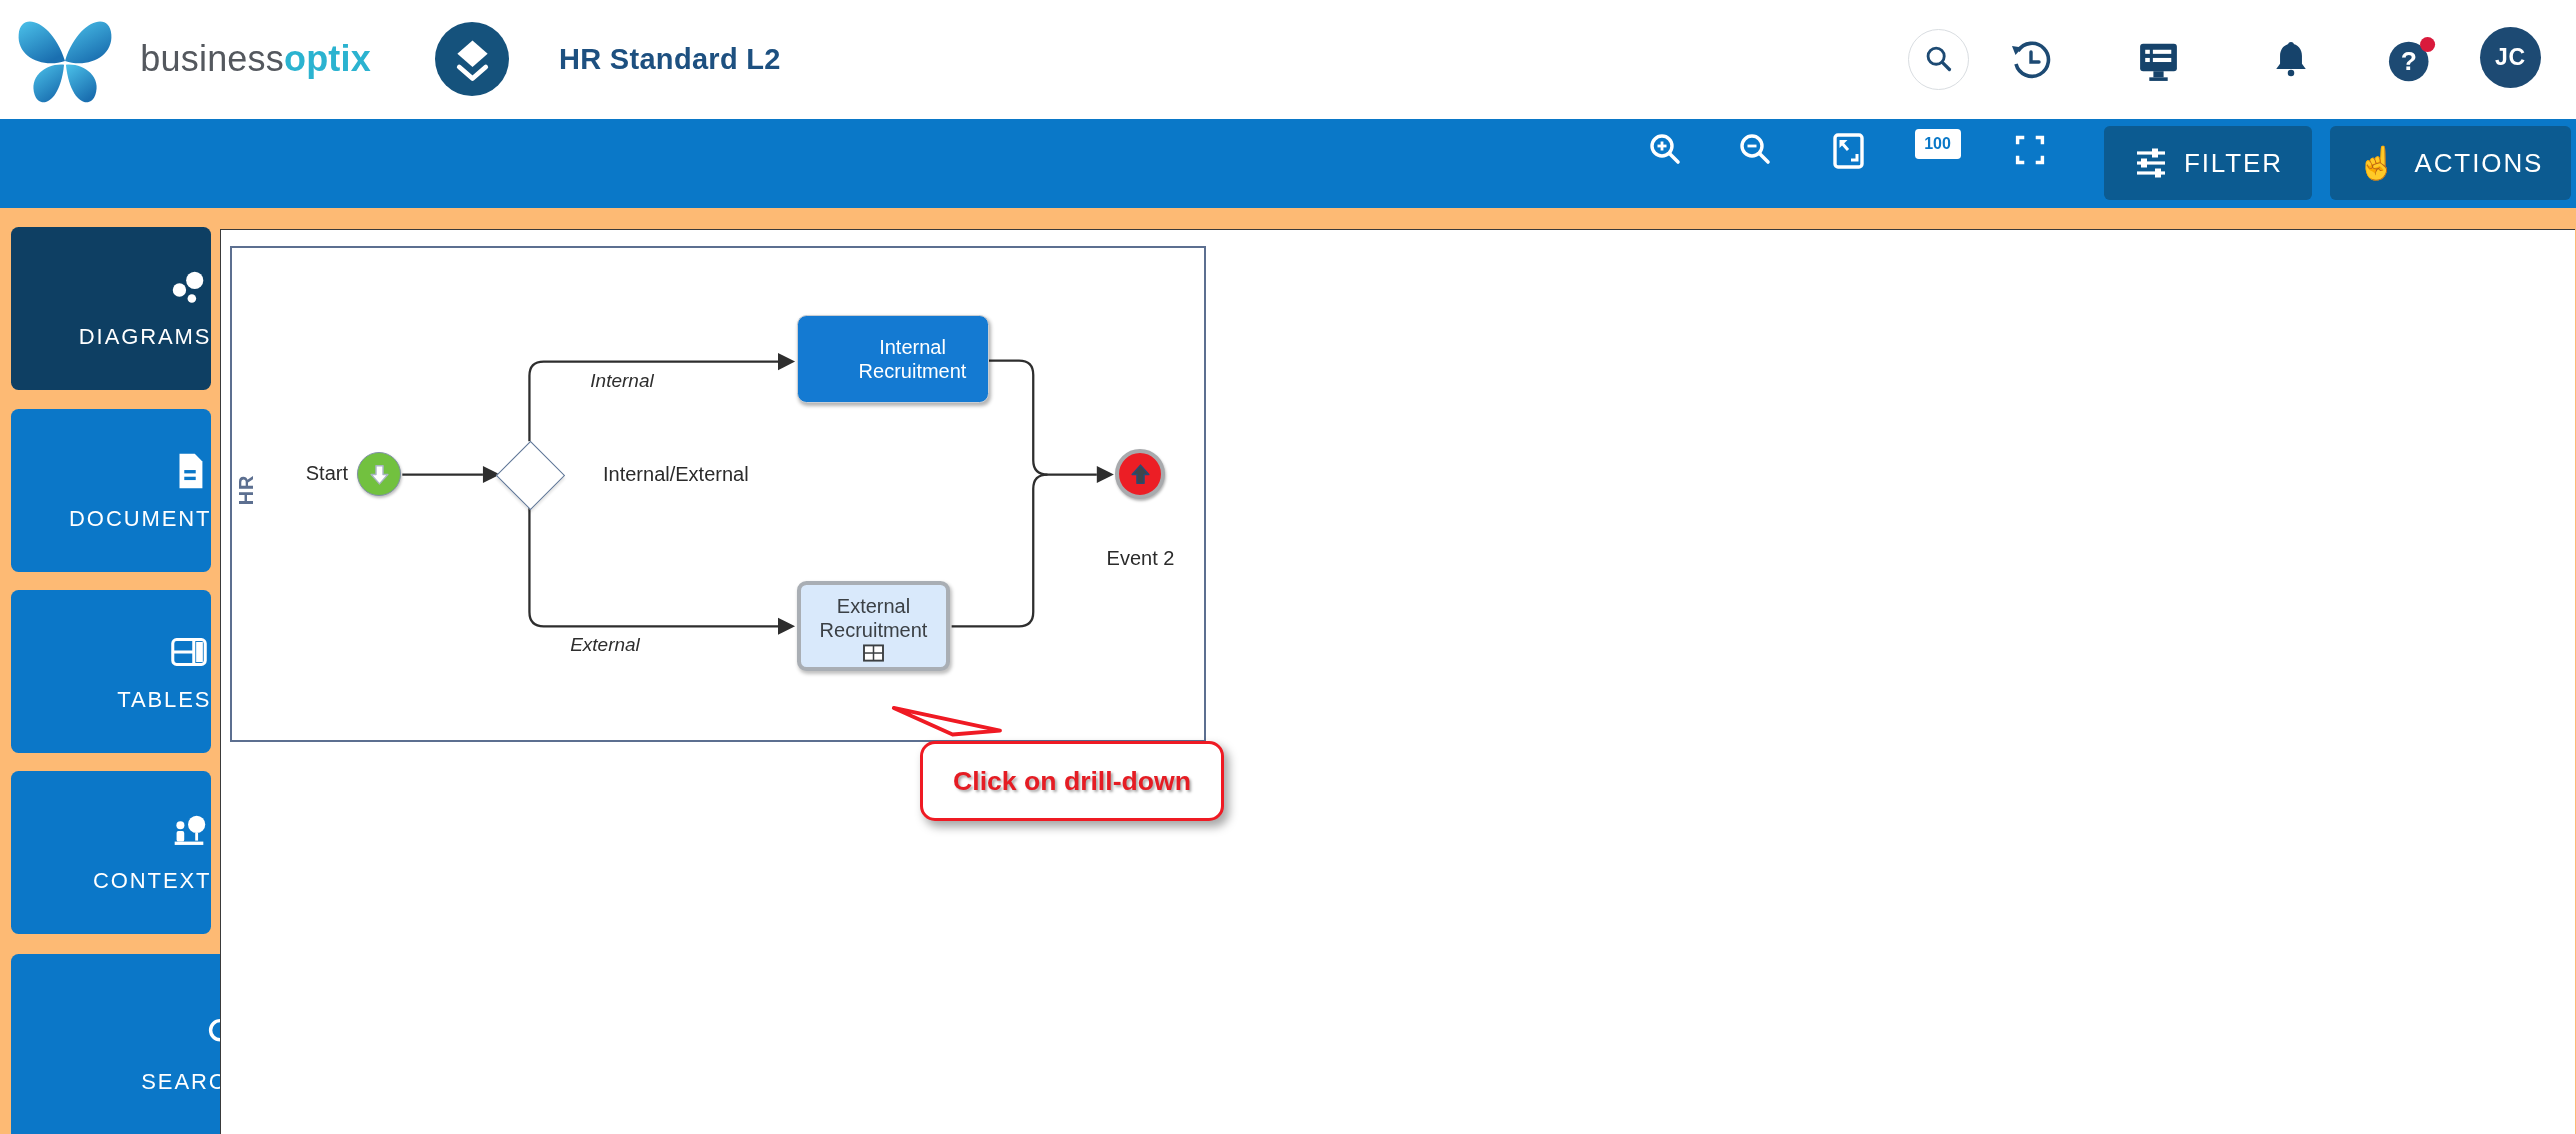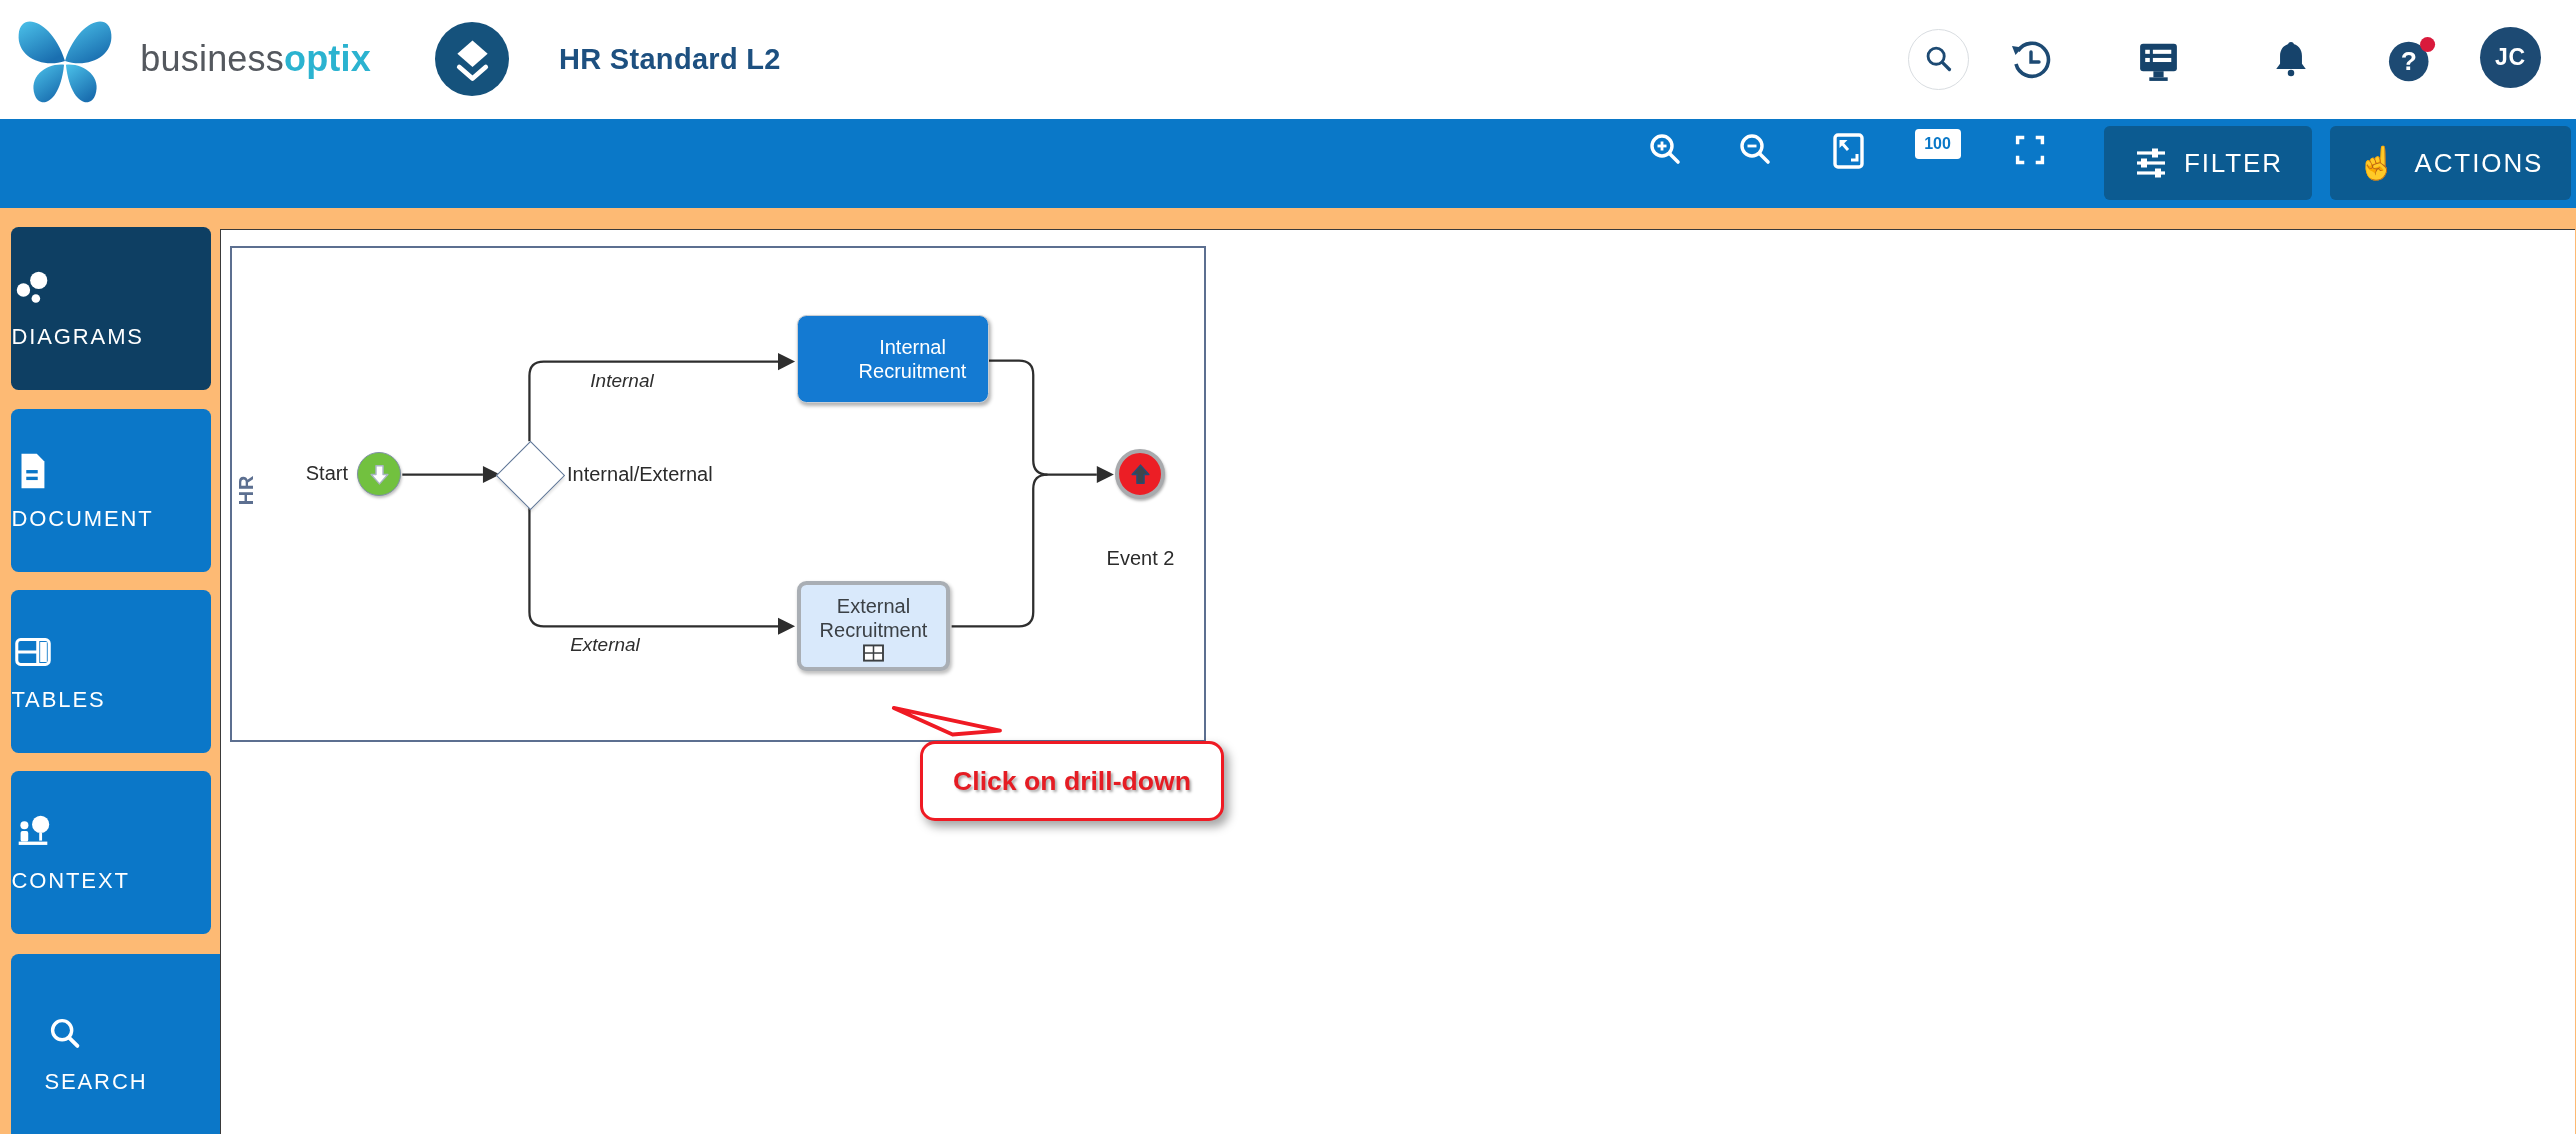--- a/index.html
+++ b/index.html
@@ -31,21 +31,21 @@
            font-weight:700;font-size:16px;display:flex;align-items:center;justify-content:center;}
   .bigbtn{top:126px;height:74px;background:#0c5b91;border-radius:5.7px;color:#fff;
           display:flex;align-items:center;justify-content:center;gap:15px;
           font-size:26px;letter-spacing:1.9px;cursor:pointer;}
   .filter-btn{left:2104px;width:208px;}
   .actions-btn{left:2330px;width:241px;}
   .hand-glyph{font-size:32px;line-height:1;}
 
   
   .tile{left:11.4px;width:200px;border-radius:7.6px;background:#0b77c8;color:#fff;
-        display:flex;flex-direction:column;align-items:flex-start;justify-content:center;
+        display:flex;flex-direction:column;align-items:flex-end;justify-content:center;
         gap:14px;cursor:pointer;}
   .tile.active{background:#0e3f63;}
   .tile-label{font-size:22px;letter-spacing:1.9px;font-weight:500;}
 
   
   .content-panel{left:220px;top:229px;width:2354px;height:904px;background:#fff;
                  border-left:1.9px solid #3a3a3a;border-top:1.9px solid #3a3a3a;}
   .lane{left:230px;top:246px;width:972px;height:492px;border:2.8px solid #5c6f90;background:#fff;}
   .lane-label{left:222px;top:471px;width:47px;height:38px;display:flex;align-items:center;justify-content:center;
               transform:rotate(-90deg);color:#5c6f90;font-size:20px;font-weight:600;letter-spacing:0.9px;}
@@ -319,21 +319,21 @@
 
   <div class="abs start-ev">
     <span>
       <svg width="25" height="25" viewBox="0 0 24 24">
         <path d="M12 21 L4 12 H8.6 V3.5 H15.4 V12 H20 Z" fill="#fff" stroke="#a9b4c2" stroke-width="1.4" stroke-linejoin="round"></path>
       </svg>
     </span>
   </div>
 
   <div class="abs gateway"></div>
-  <div class="abs dlabel" style="left:567px;top:463px;">Internal/External</div>
+  <div class="abs dlabel" style="left:603px;top:463px;">Internal/External</div>
 
   <div class="abs elabel" style="left:569px;top:370px;width:106px;text-align:center;">Internal</div>
   <div class="abs elabel" style="left:552px;top:634px;width:106px;text-align:center;">External</div>
 
   <div class="abs task task-internal">
     <span>Internal Recruitment</span>
   </div>
 
   <div class="abs task task-external">
     <span style="margin-top:5.7px;">External Recruitment</span>

